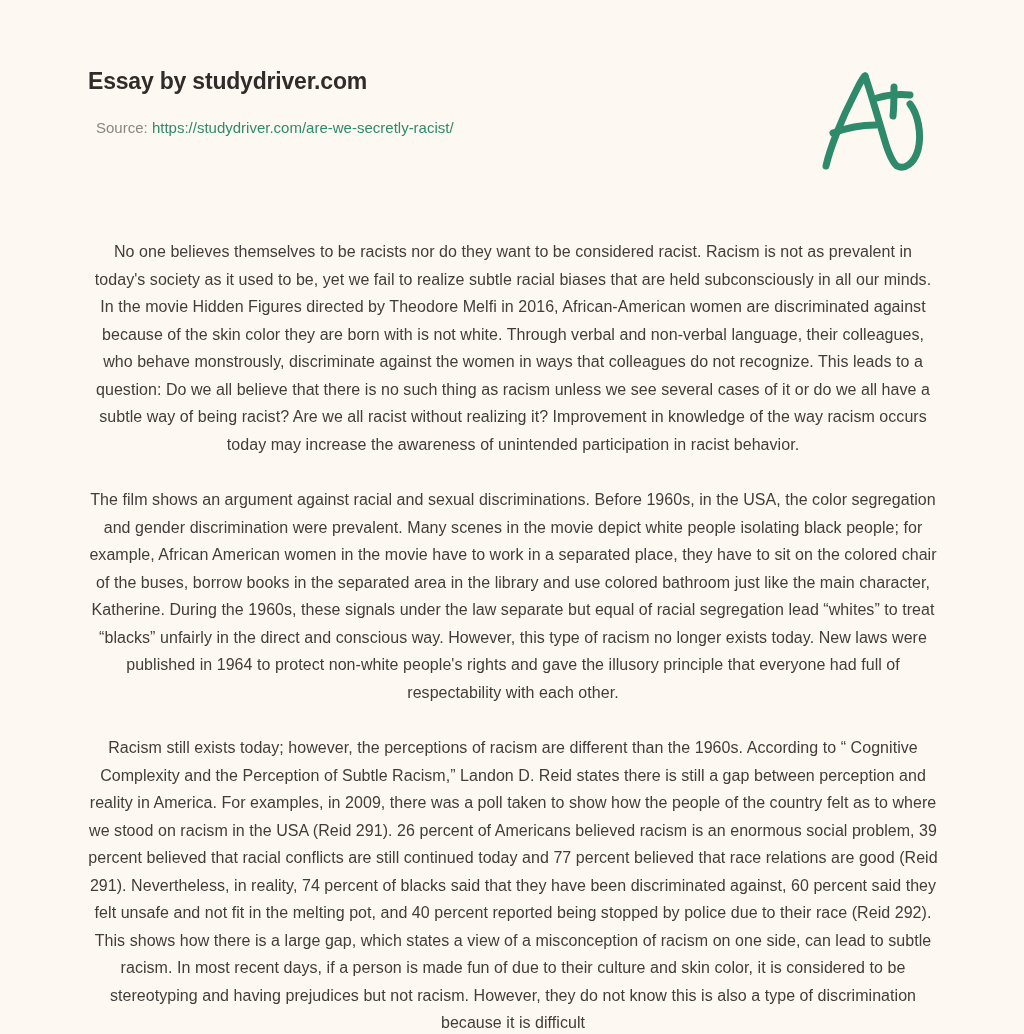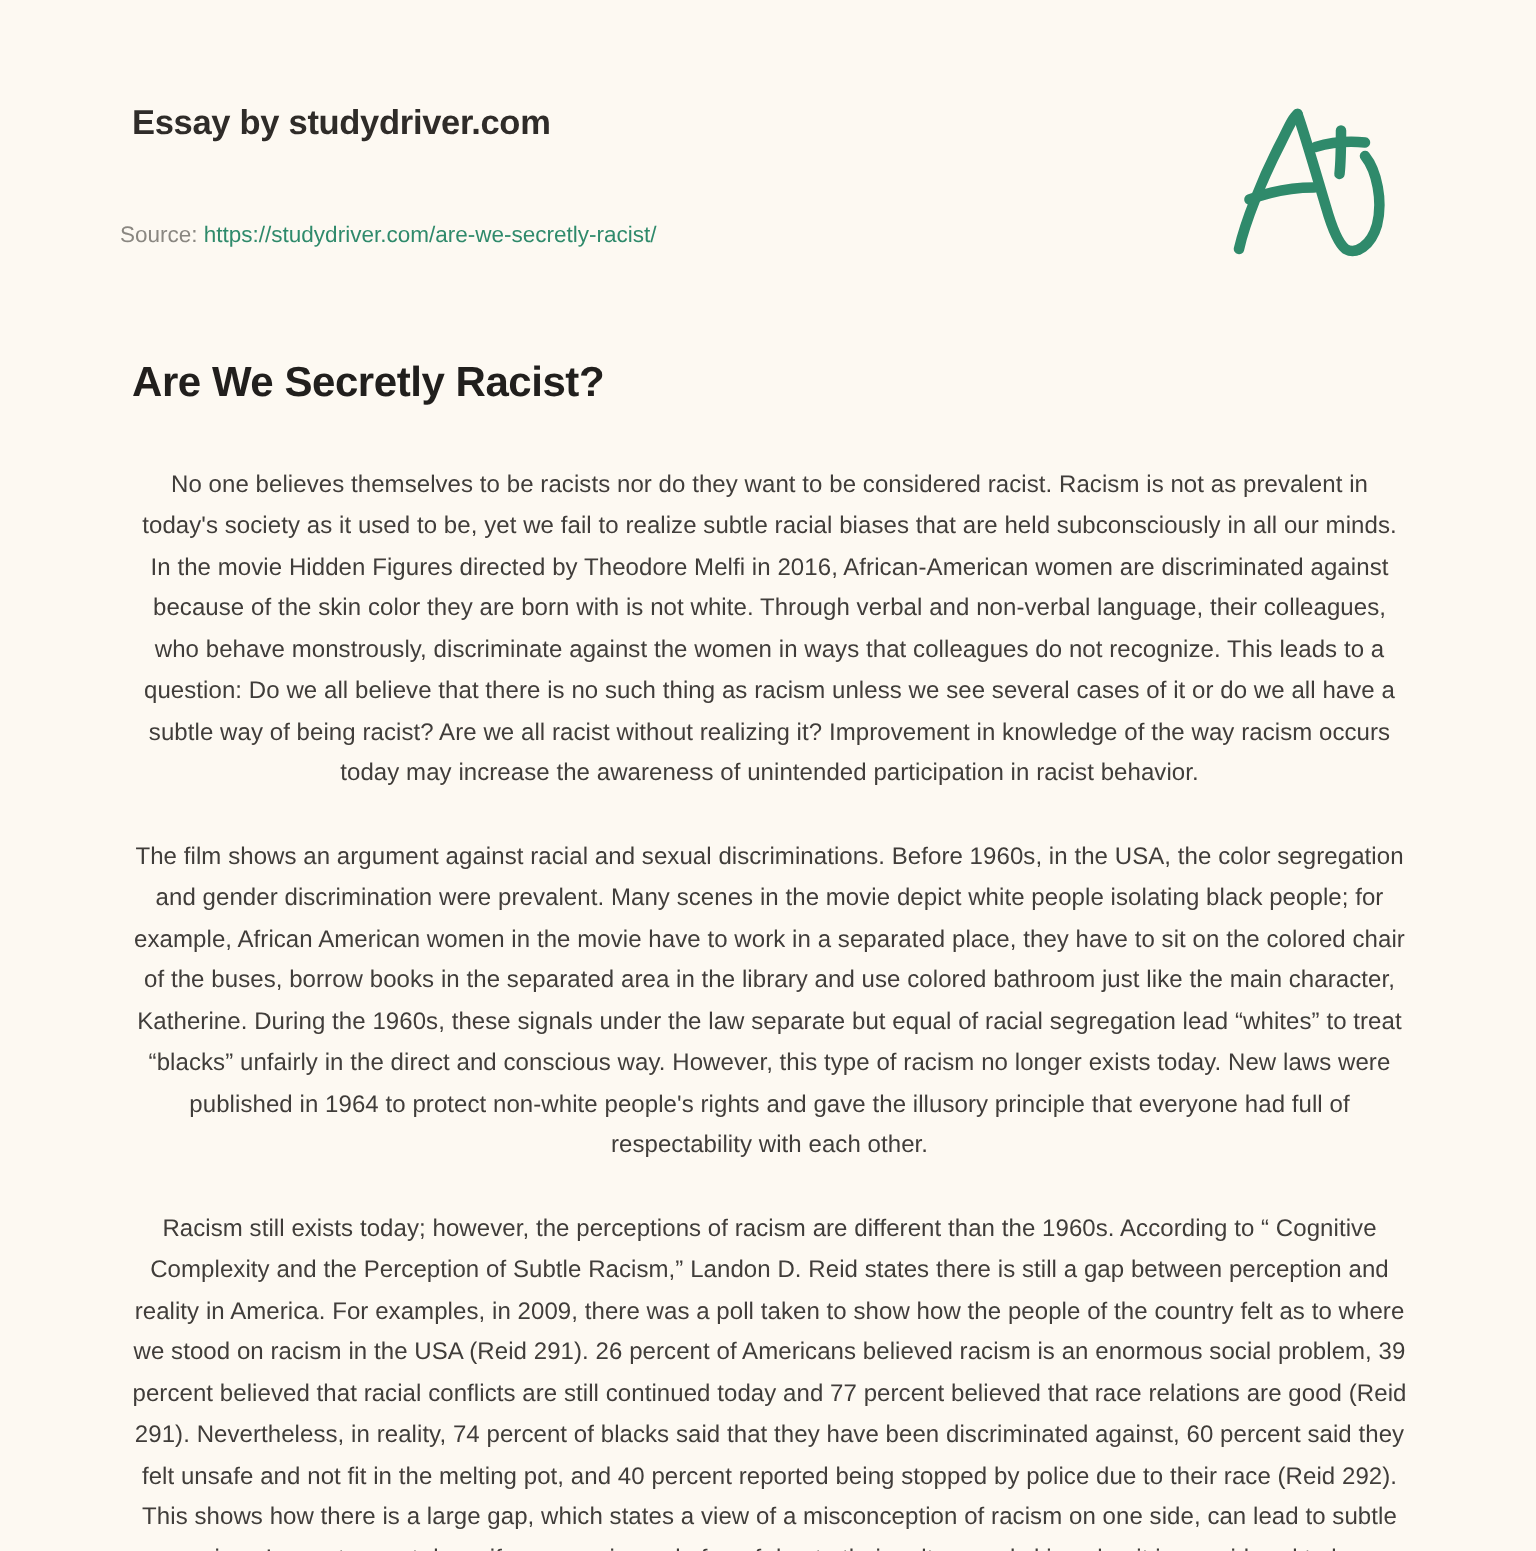--- a/index.html
+++ b/index.html
@@ -36,26 +36,25 @@
     top: 68px;
     font-size: 23px;
     font-weight: bold;
     color: #2f2c29;
     letter-spacing: -0.2px;
     white-space: nowrap;
   }
 
   .source-line {
     position: absolute;
-    left: 80px;
+    left: 96px;
     top: 119px;
     font-size: 15px;
     color: #8a8781;
     white-space: nowrap;
-    margin-top: 29px;
   }
 
   .source-link {
     color: #2f8a6b;
     text-decoration: none;
   }
 
   .logo {
     position: absolute;
     left: 804px;
@@ -119,21 +118,20 @@
         <path d="M90 25 C90 34 90 45 89 54" stroke-width="7"></path>
 
         <path d="M73 36 C83 33 96 32 106 33" stroke-width="7"></path>
       </svg>
     </div>
 
   </div>
 
   <div class="article">
 
-    <h1 class="article-title">Are We Secretly Racist?</h1>
 
     <p class="para">No one believes themselves to be racists nor do they want to be considered racist. Racism is not as prevalent in today's society as it used to be, yet we fail to realize subtle racial biases that are held subconsciously in all our minds. In the movie Hidden Figures directed by Theodore Melfi in 2016, African-American women are discriminated against because of the skin color they are born with is not white. Through verbal and non-verbal language, their colleagues, who behave monstrously, discriminate against the women in ways that colleagues do not recognize. This leads to a question: Do we all believe that there is no such thing as racism unless we see several cases of it or do we all have a subtle way of being racist? Are we all racist without realizing it? Improvement in knowledge of the way racism occurs today may increase the awareness of unintended participation in racist behavior.</p>
     <p class="para">The film shows an argument against racial and sexual discriminations. Before 1960s, in the USA, the color segregation and gender discrimination were prevalent. Many scenes in the movie depict white people isolating black people; for example, African American women in the movie have to work in a separated place, they have to sit on the colored chair of the buses, borrow books in the separated area in the library and use colored bathroom just like the main character, Katherine. During the 1960s, these signals under the law separate but equal of racial segregation lead “whites” to treat “blacks” unfairly in the direct and conscious way. However, this type of racism no longer exists today. New laws were published in 1964 to protect non-white people's rights and gave the illusory principle that everyone had full of respectability with each other.</p>
     <p class="para">Racism still exists today; however, the perceptions of racism are different than the 1960s. According to “ Cognitive Complexity and the Perception of Subtle Racism,” Landon D. Reid states there is still a gap between perception and reality in America. For examples, in 2009, there was a poll taken to show how the people of the country felt as to where we stood on racism in the USA (Reid 291). 26 percent of Americans believed racism is an enormous social problem, 39 percent believed that racial conflicts are still continued today and 77 percent believed that race relations are good (Reid 291). Nevertheless, in reality, 74 percent of blacks said that they have been discriminated against, 60 percent said they felt unsafe and not fit in the melting pot, and 40 percent reported being stopped by police due to their race (Reid 292). This shows how there is a large gap, which states a view of a misconception of racism on one side, can lead to subtle racism. In most recent days, if a person is made fun of due to their culture and skin color, it is considered to be stereotyping and having prejudices but not racism. However, they do not know this is also a type of discrimination because it is difficult</p>
 
   </div>
 
 </div>
 
 </body></html>

